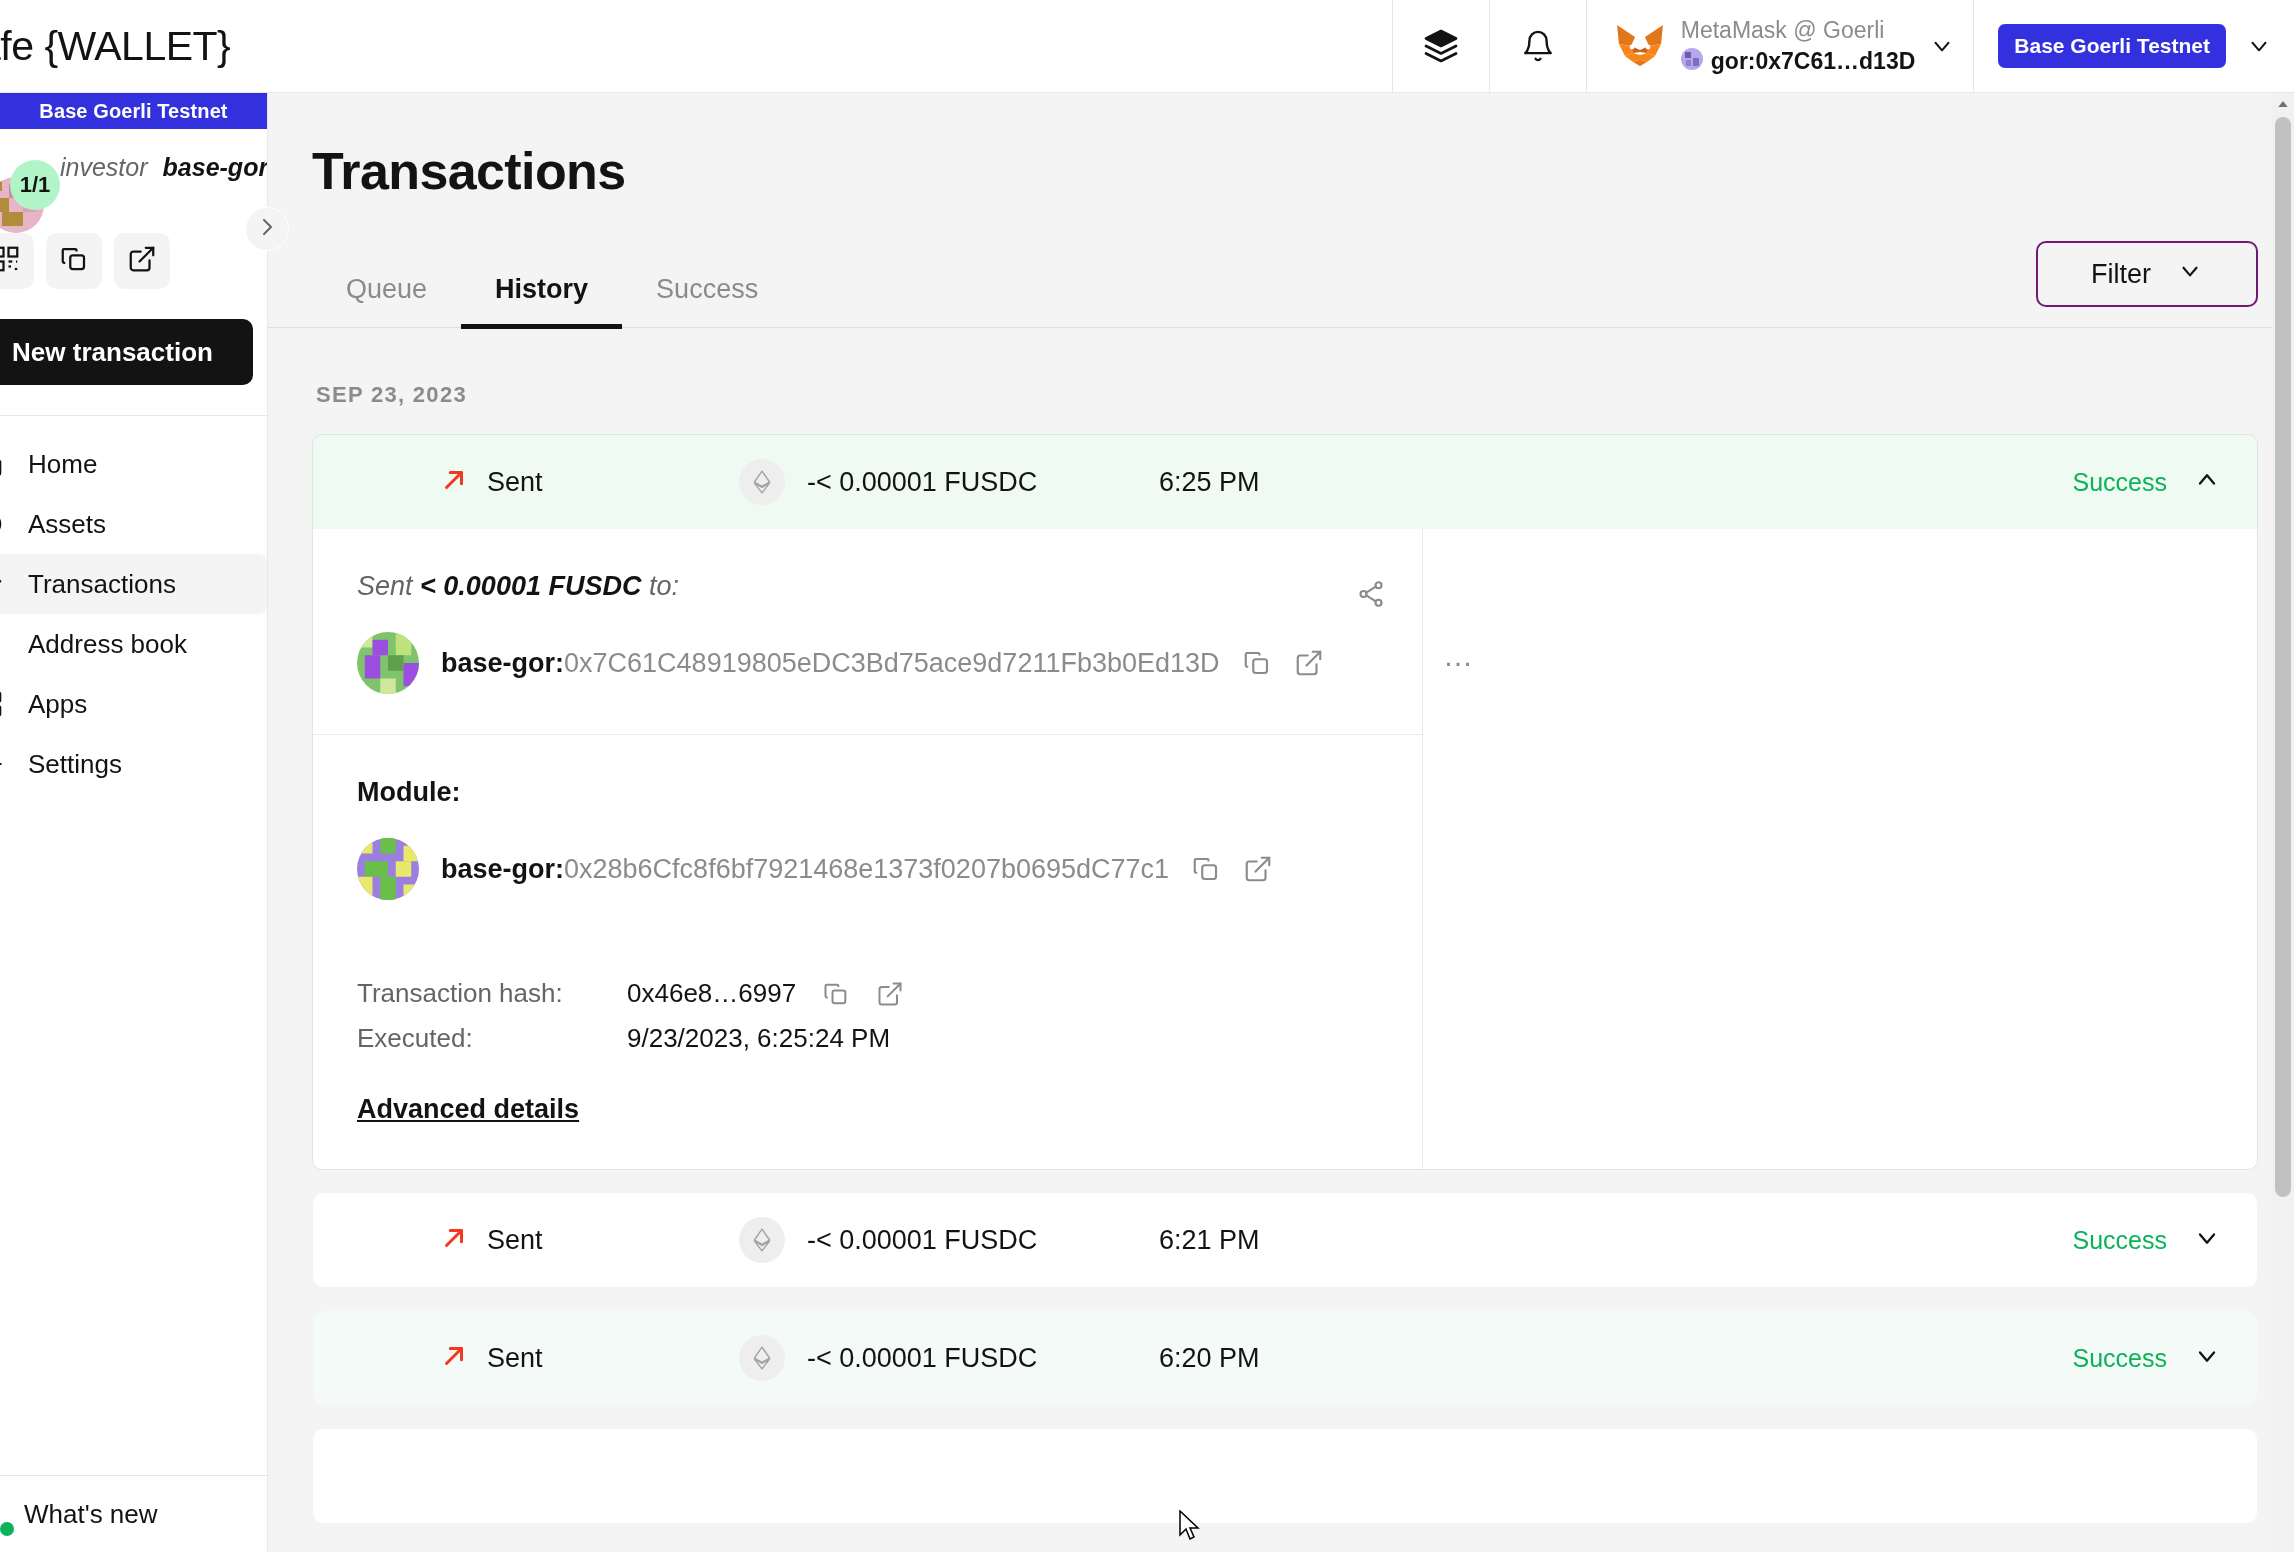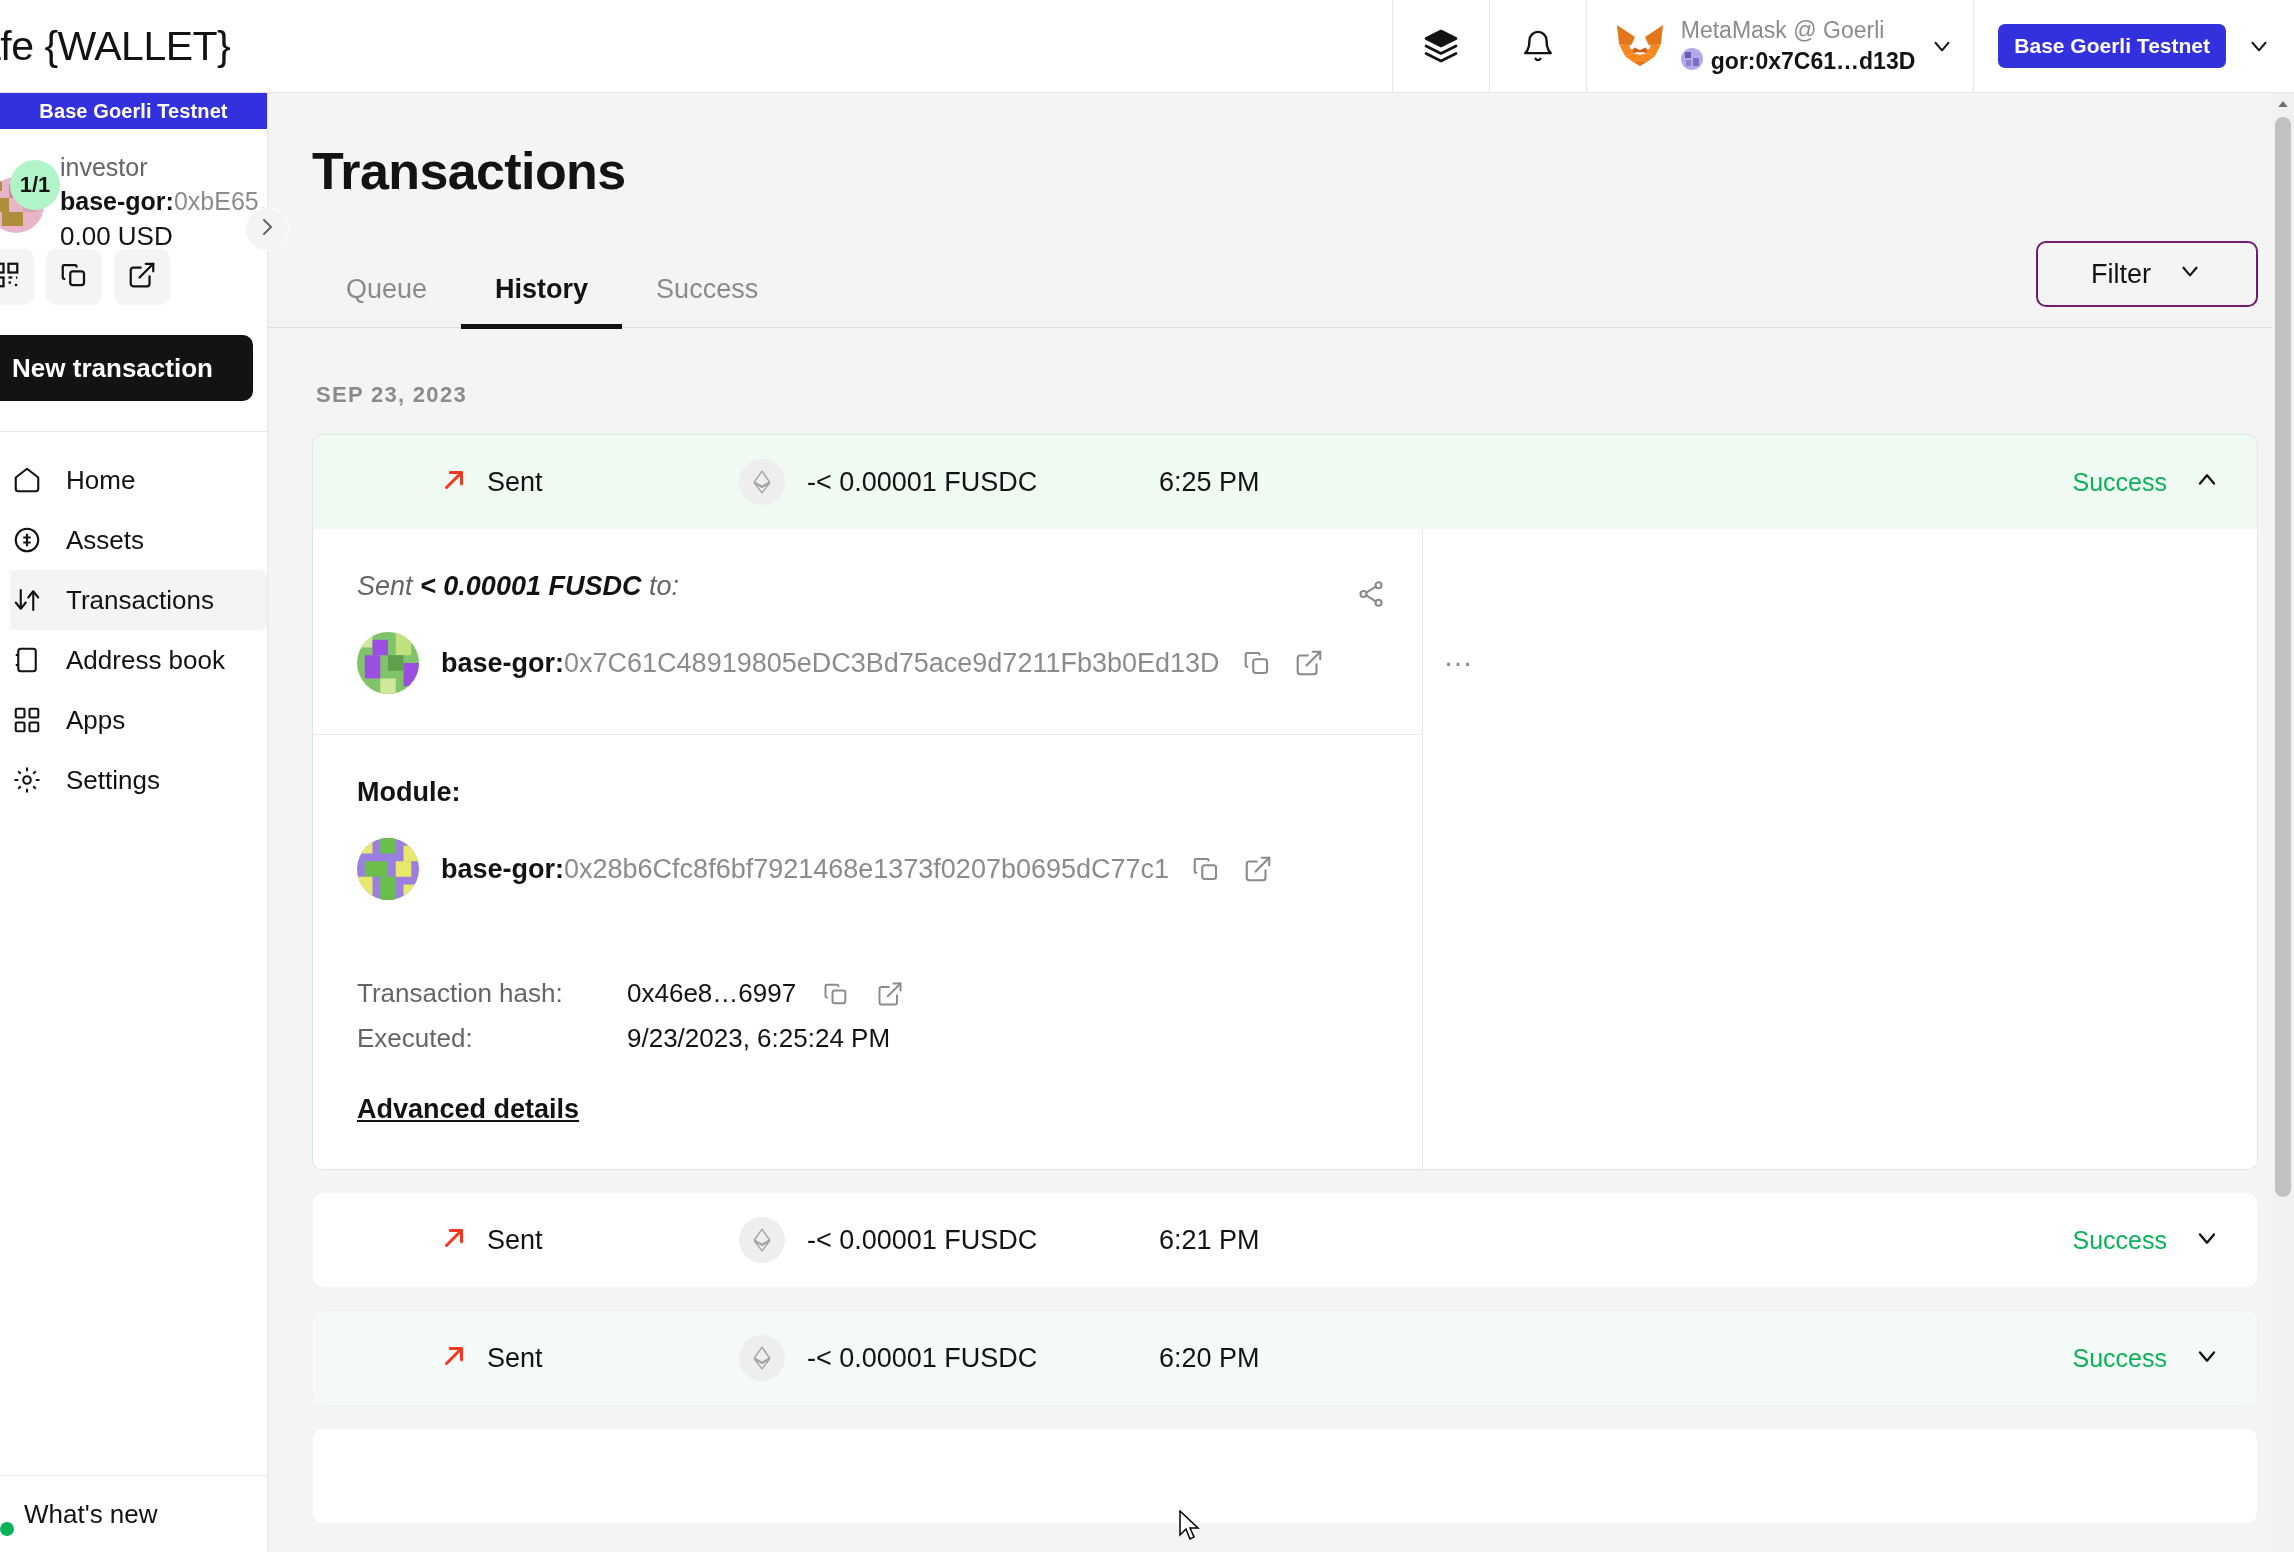--- a/index.html
+++ b/index.html
@@ -82,21 +82,21 @@
     width: 56px; height: 56px; border-radius: 50%;
     overflow: hidden; margin-top: 22px;
   }
   .badge-11 {
     position: absolute; left: 22px; top: 5px;
     width: 50px; height: 50px; border-radius: 50%;
     background: #b0f4c8; color: #121312;
     display: flex; align-items: center; justify-content: center;
     font-size: 22px; font-weight: bold;
   }
-  .safe-info { display: flex; flex-direction: column; gap: 9px; padding-left: 16px; overflow: hidden; }
+  .safe-info { display: flex; gap: 15px; padding-left: 16px; overflow: hidden; font-style: italic; }
   .safe-name { font-size: 25px; color: #636669; line-height: 1; }
   .safe-addr { font-size: 25px; white-space: nowrap; line-height: 1; }
   .safe-addr b { color: #121312; font-weight: bold; }
   .safe-addr span { color: #8a8c8b; }
   .safe-usd { font-size: 26px; color: #121312; line-height: 1; }
   .expand-arrow {
     position: absolute; right: -22px; top: 78px;
     width: 44px; height: 44px; border-radius: 50%;
     background: #f4f4f4; border: 1px solid #ffffff;
     display: flex; align-items: center; justify-content: center;
@@ -109,21 +109,21 @@
   }
   .new-tx-wrap { padding: 30px 0 0 0; }
   .new-tx-btn {
     background: #121312; color: #ffffff;
     height: 66px; border-radius: 10px;
     display: flex; align-items: center; justify-content: center;
     font-size: 26px; font-weight: bold; cursor: pointer;
     margin-left: -28px; margin-right: 14px;
   }
   .nav-divider { height: 1px; background: #e8e7e6; margin-top: 30px; }
-  .nav { padding-top: 18px; padding-left: 38px; }
+  .nav { padding-top: 18px; }
   .nav-item {
     height: 60px; display: flex; align-items: center; gap: 22px;
     padding-left: 0; margin-left: -28px; padding-right: 10px;
     font-size: 26px; color: #121312; cursor: pointer;
     border-radius: 0 8px 8px 0;
   }
   .nav-item .ni-icon { width: 34px; display: flex; justify-content: center; flex: 0 0 34px; }
   .nav-item.active { background: #f4f4f4; }
   .sidebar-bottom { margin-top: auto; }
   .bottom-divider { height: 1px; background: #e8e7e6; }

